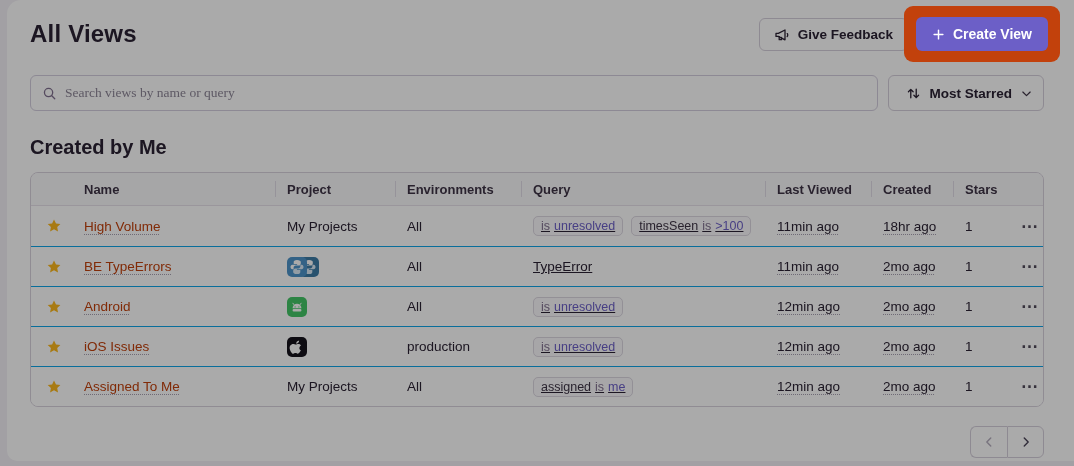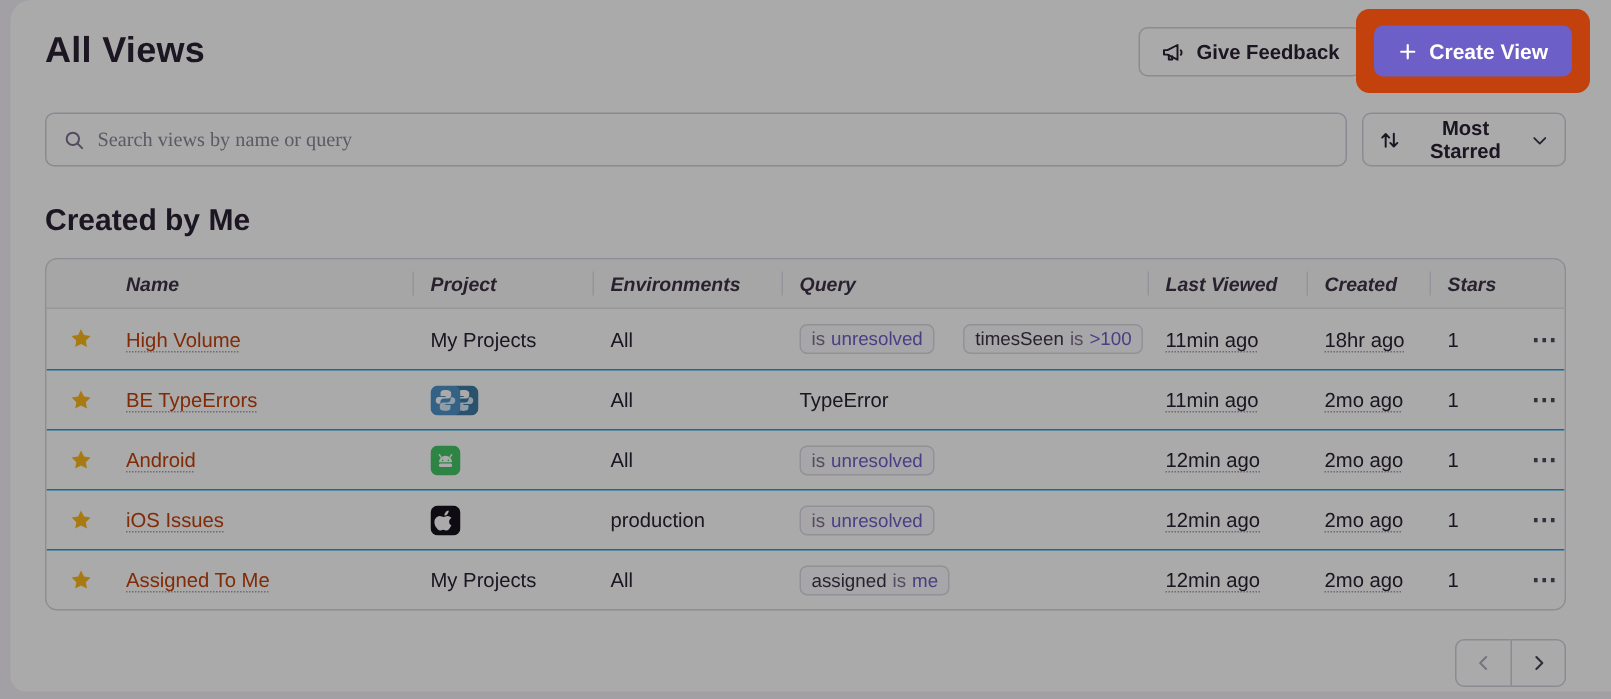--- a/index.html
+++ b/index.html
@@ -40,47 +40,47 @@
   .toolbar { display: flex; gap: 10px; margin-top: 27px; }
   .search-box {
     flex: 1; height: 36px; border: 1px solid #d4cede; border-radius: 6px;
     display: flex; align-items: center; gap: 8px; padding: 0 11px; background: #fff;
   }
   .search-box input {
     flex: 1; border: none; outline: none; background: transparent;
     font-family: Liberation Serif, serif; font-size: 13.5px; color: #000000;
   }
   .search-box input::placeholder { color: #8d8697; }
-  .sort-btn { width: 136px; height: 36px; justify-content: flex-end; padding: 0 10px; }
+  .sort-btn { width: 156px; height: 36px; justify-content: flex-end; padding: 0 10px; }
   .icon { flex: 0 0 auto; display: inline-flex; }
   .muted-ic { color: #80708f; }
   
   .section-title { margin-top: 25px; font-size: 20px; font-weight: 700; color: #2b2233; }
   
   .table { margin-top: 13px; border: 1px solid #d8d2dd; border-radius: 8px; overflow: hidden; background: #fff; }
   .thead {
     display: grid; grid-template-columns: 46px 198px 120px 126px 244px 106px 82px 52px 1fr;
     height: 33px; background: #faf9fb; border-bottom: 1px solid #e7e2eb;
     font-size: 13px; font-weight: 600; color: #3e3446;
   }
-  .th { display: flex; align-items: center; padding: 0 12px; position: relative; white-space: nowrap; font-style: italic; }
+  .th { display: flex; align-items: center; padding: 0 12px; position: relative; white-space: nowrap; }
   .th.name-h { padding-left: 7px; }
   .th.vline::before { content: ""; position: absolute; left: 0; top: 8px; bottom: 8px; width: 1px; background: #e2dde7; }
   .tr {
     display: grid; grid-template-columns: 46px 198px 120px 126px 244px 106px 82px 52px 1fr;
     height: 40px; font-size: 13.5px; color: #2b2233; background: #fff;
   }
   .tr + .tr { border-top: 1px solid #0ea5e9; }
   .td { display: flex; align-items: center; padding: 0 12px; white-space: nowrap; overflow: hidden; }
   .td-star { justify-content: center; padding: 0; }
   .td-name { padding-left: 7px; }
   .name-link { color: #c2410c; cursor: pointer; text-decoration: underline dotted; text-decoration-color: #a79fb2; text-decoration-thickness: 1px; text-underline-offset: 3px; }
   .dotted { text-decoration: underline dotted; text-decoration-color: #a79fb2; text-decoration-thickness: 1px; text-underline-offset: 3px; }
   .star-btn { background: none; border: none; cursor: pointer; display: inline-flex; padding: 2px; }
-  .td-query { gap: 19px; }
+  .td-query { gap: 8px; text-decoration: underline; }
   .qtag {
     display: inline-flex; align-items: center; gap: 4px; flex: 0 0 auto;
     padding: 2px 7px; border: 1px solid #ddd8e2; border-radius: 5px;
     background: #fbfafc; font-size: 12.5px;
   }
   .q-key { color: #3e3446; }
   .q-op { color: #80708f; }
   .q-val { color: #6C5FC7; }
   .proj-stack { display: flex; align-items: center; }
   .proj-ic { width: 20px; height: 20px; border-radius: 5px; display: inline-flex; position: relative; }

